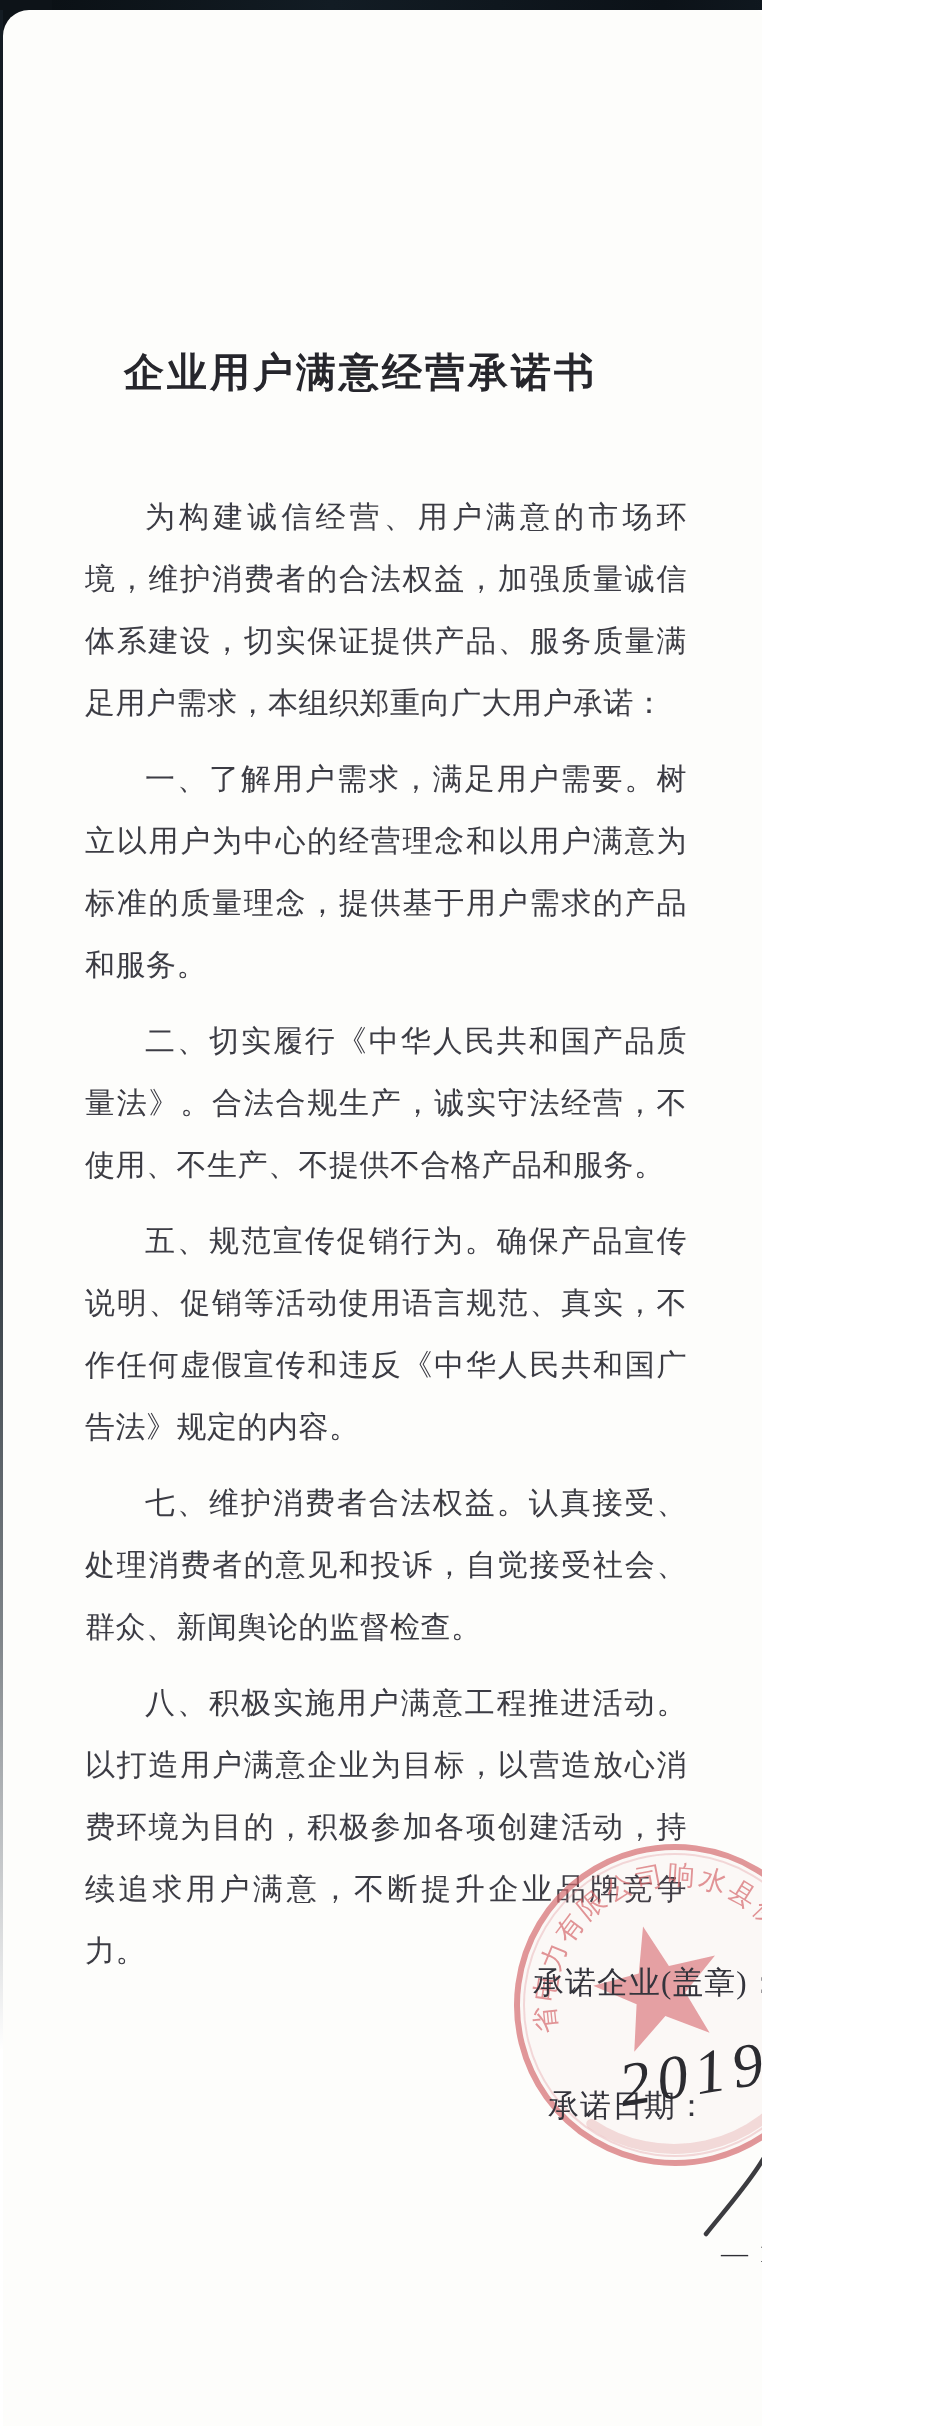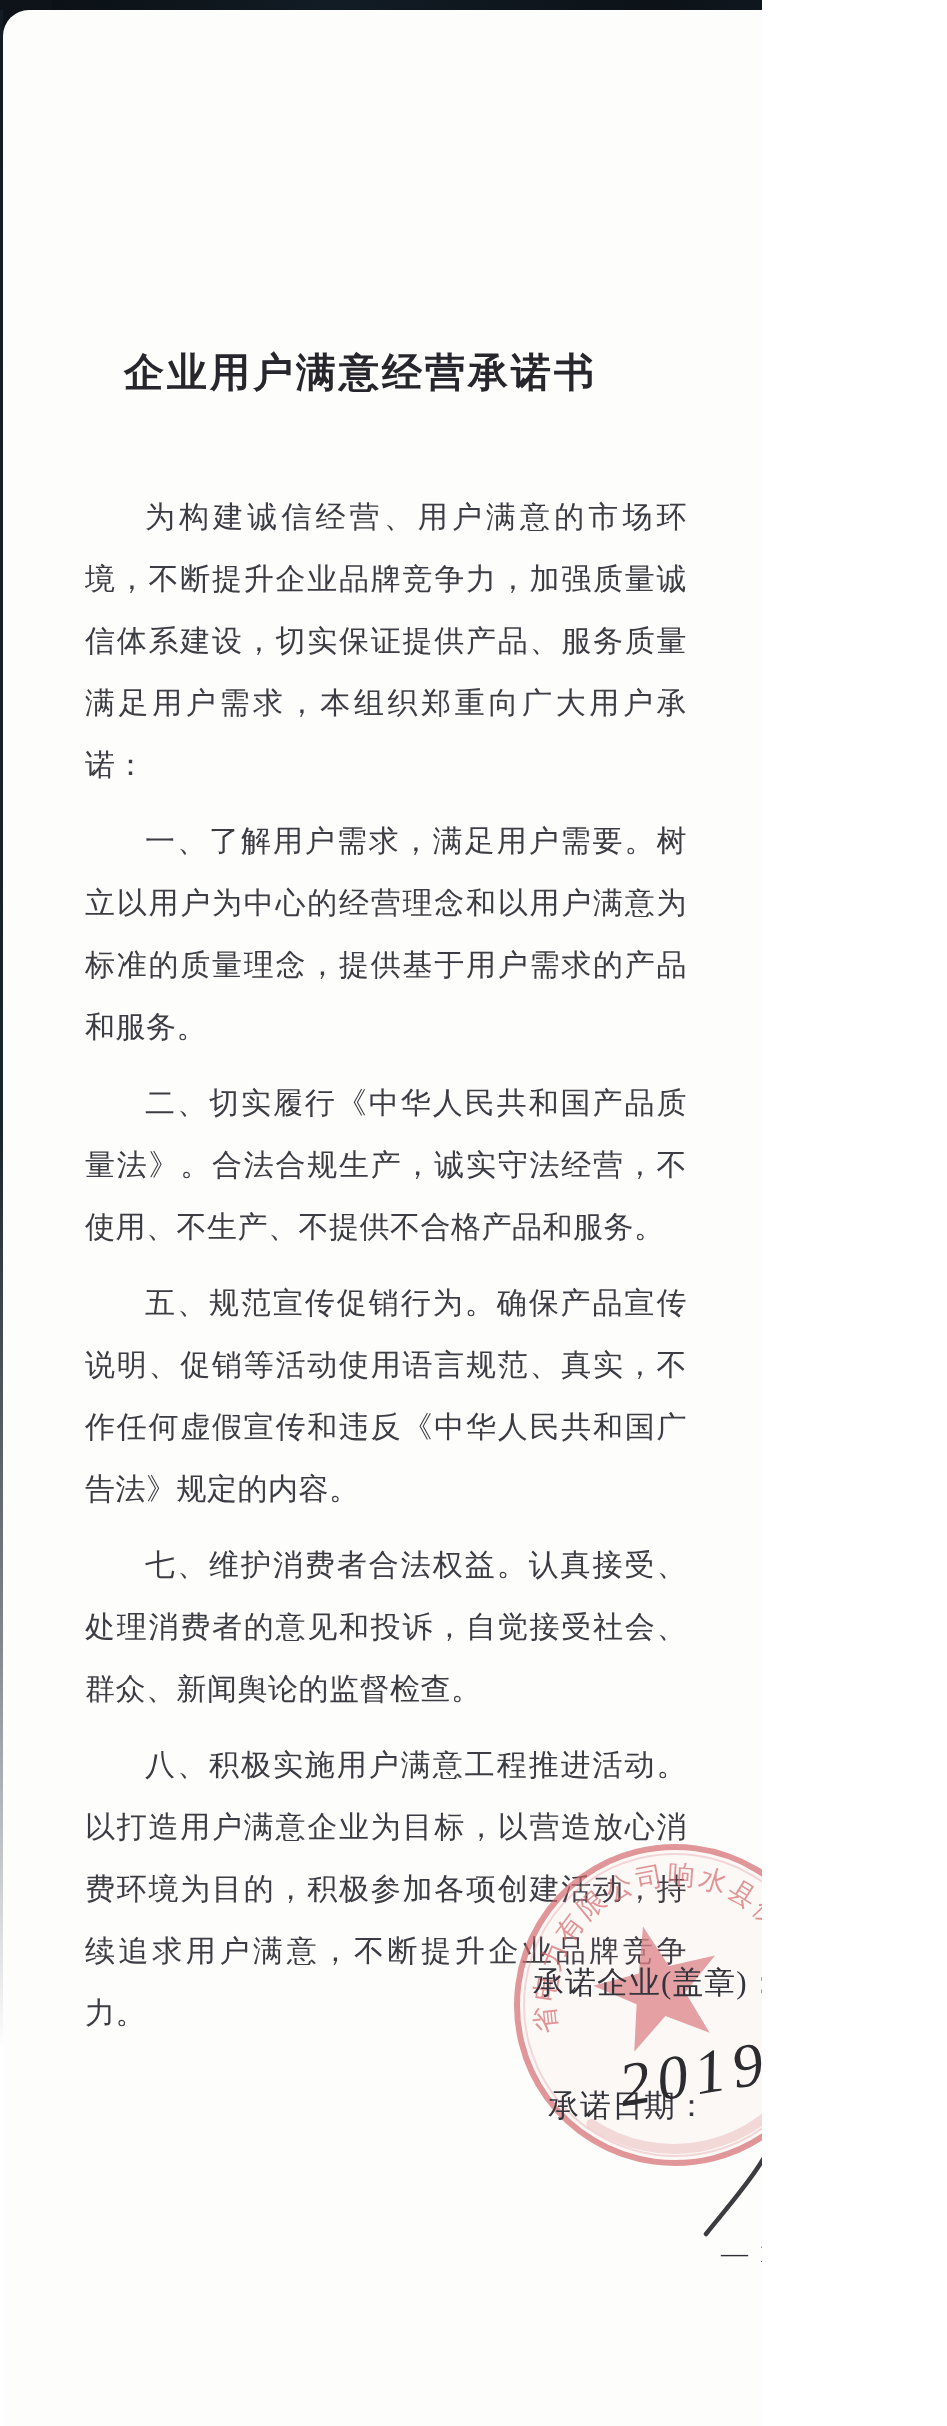--- a/index.html
+++ b/index.html
@@ -80,21 +80,21 @@
 
   <div class="edge-top"></div>
   <div class="corner-dark"></div>
   <div class="edge-left"></div>
 
   <div class="page">
 
     <h1 class="title">企业用户满意经营承诺书</h1>
 
     <div class="body-text">
-        <p>为构建诚信经营、用户满意的市场环境，不断提升企业品牌竞争力，加强质量诚信体系建设，切实保证提供产品、服务质量满足用户需求，本组织郑重向广大用户承诺：</p>
+        <p>为构建诚信经营、用户满意的市场环境，维护消费者的合法权益，加强质量诚信体系建设，切实保证提供产品、服务质量满足用户需求，本组织郑重向广大用户承诺：</p>
         <p>一、了解用户需求，满足用户需要。树立以用户为中心的经营理念和以用户满意为标准的质量理念，提供基于用户需求的产品和服务。</p>
         <p>二、切实履行《中华人民共和国产品质量法》。合法合规生产，诚实守法经营，不使用、不生产、不提供不合格产品和服务。</p>
         <p>五、规范宣传促销行为。确保产品宣传说明、促销等活动使用语言规范、真实，不作任何虚假宣传和违反《中华人民共和国广告法》规定的内容。</p>
         <p>七、维护消费者合法权益。认真接受、处理消费者的意见和投诉，自觉接受社会、群众、新闻舆论的监督检查。</p>
         <p>八、积极实施用户满意工程推进活动。以打造用户满意企业为目标，以营造放心消费环境为目的，积极参加各项创建活动，持续追求用户满意，不断提升企业品牌竞争力。</p>
       </div>
 
     <svg class="overlay-svg" viewBox="0 0 947 2426" xmlns="http://www.w3.org/2000/svg">
       <g transform="translate(672,1995) rotate(-14)" opacity="0.88">
         <circle cx="0" cy="0" r="158" fill="rgba(224,130,134,0.05)" stroke="#d4686c" stroke-width="6" stroke-opacity="0.78"></circle>

